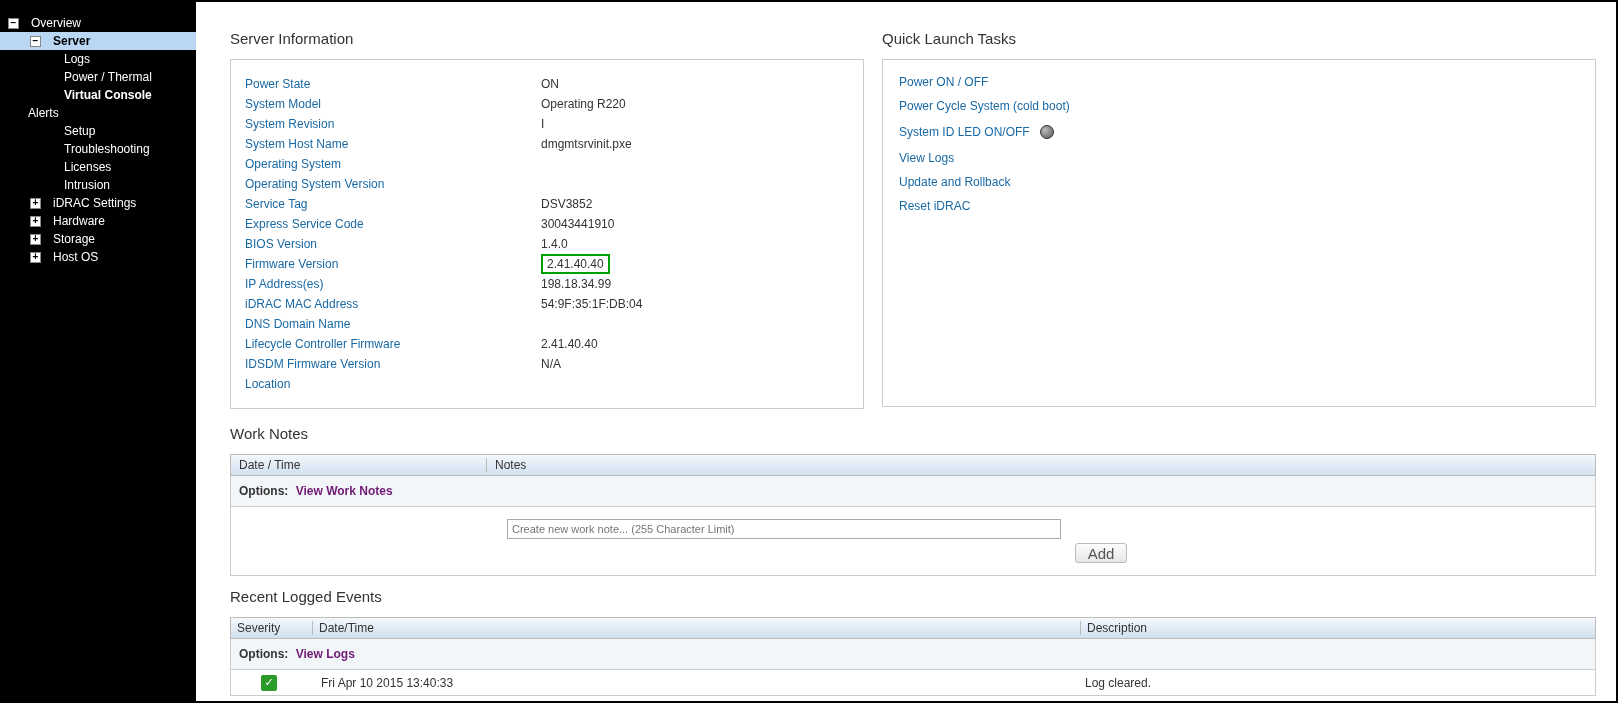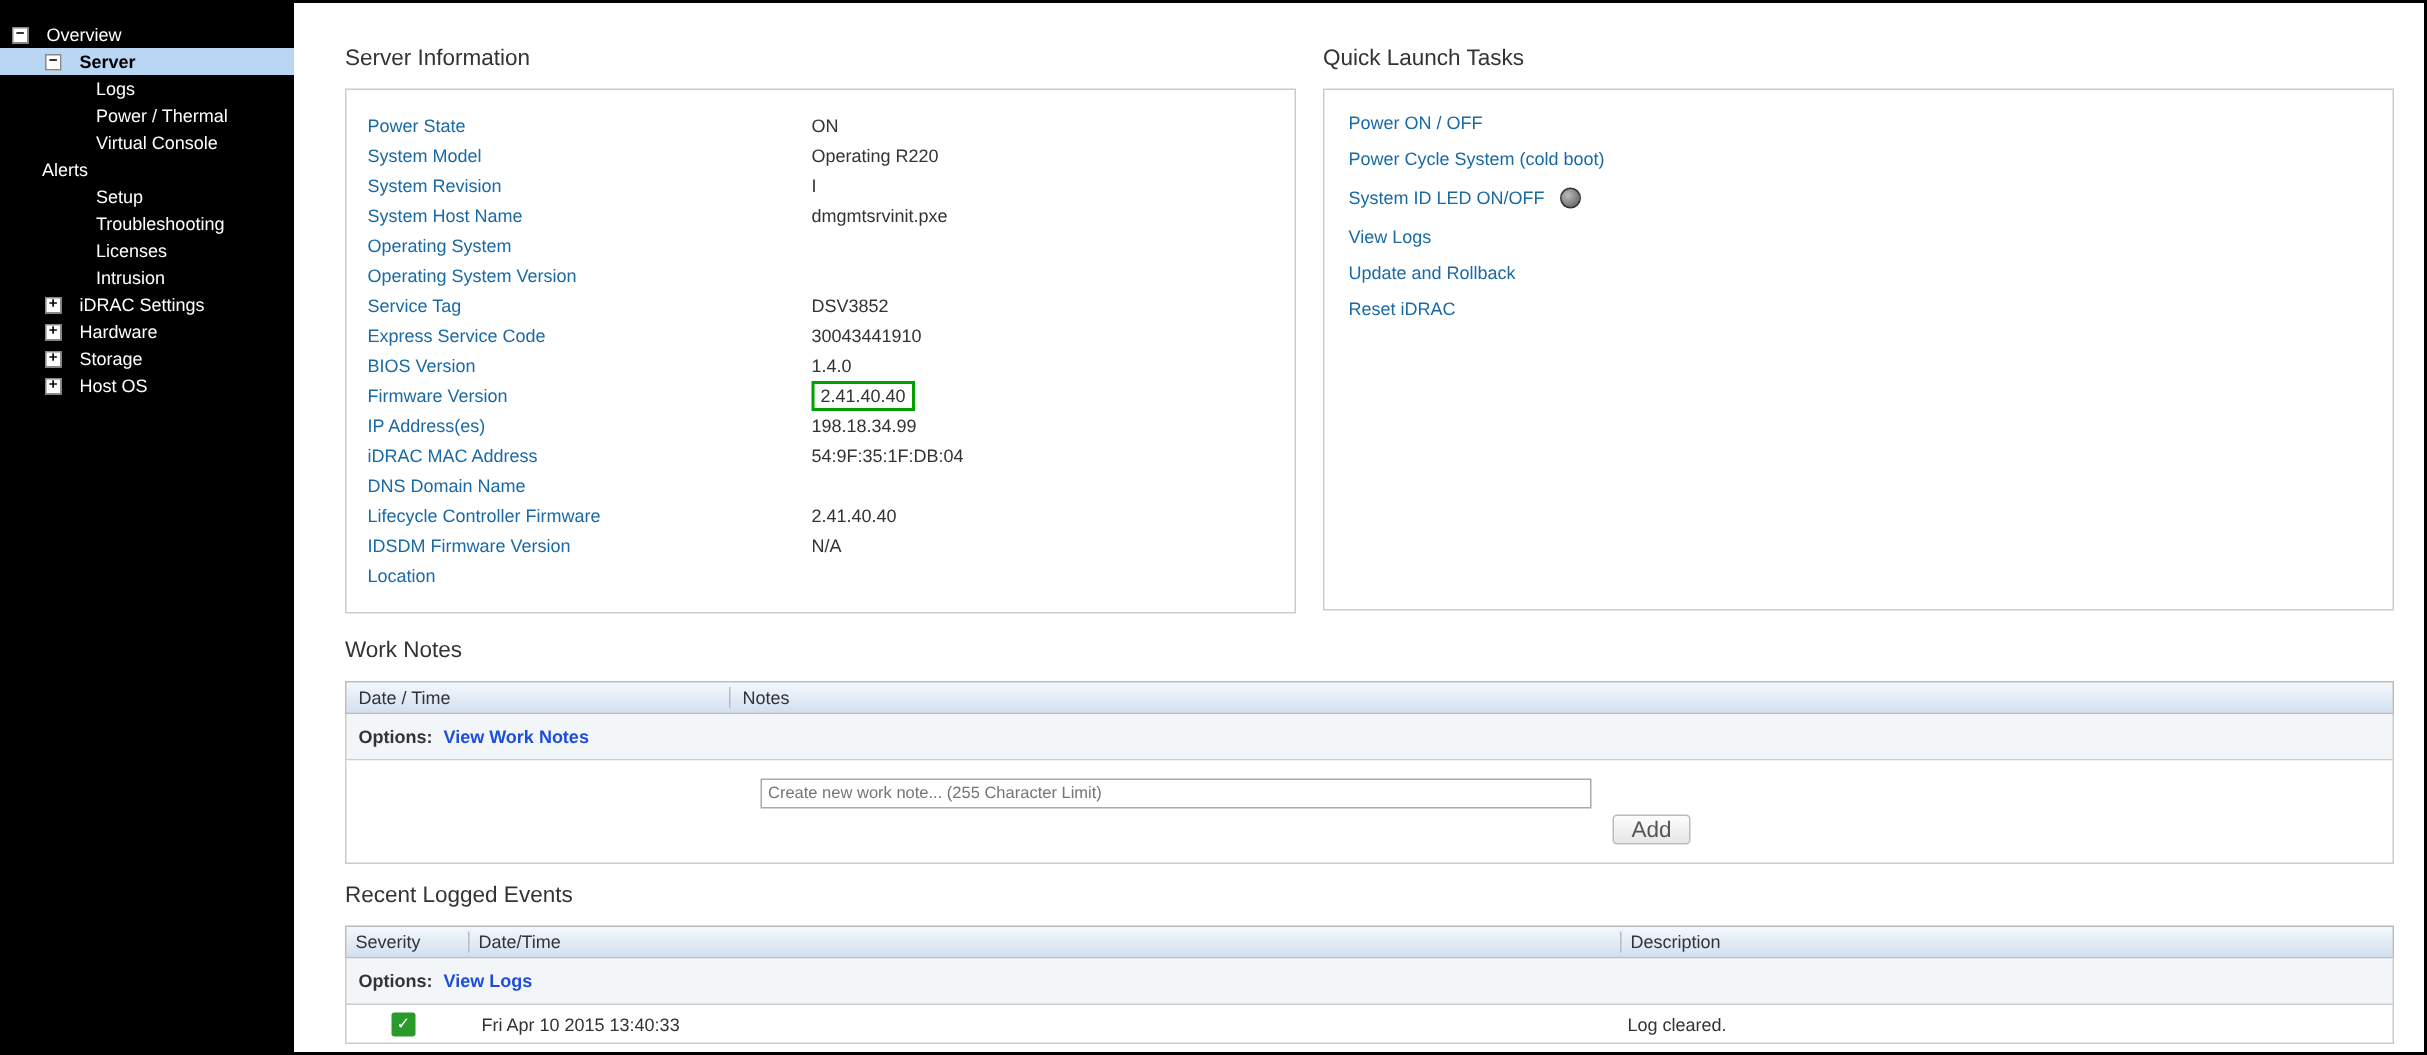--- a/index.html
+++ b/index.html
@@ -24,21 +24,21 @@
 .highlight { border: 2px solid #00a000; padding: 1px 4px; display: inline-block; }
 .ql-row { height: 24px; display: flex; align-items: center; }
 .ql-link { color: #1969a5; cursor: pointer; }
 .led { width: 14px; height: 14px; border-radius: 50%; background: radial-gradient(circle at 35% 35%, #bbb, #555); border: 1px solid #333; margin-left: 10px; display: inline-block; }
 .worknotes { margin-top: 16px; }
 .wn-head-row { display: flex; background: linear-gradient(#f4f8fc, #d1e0ef); border: 1px solid #bbb; height: 22px; align-items: center; font-size: 12px; color: #333; }
 .wn-dt { width: 256px; padding-left: 8px; border-right: 1px solid #bbb; }
 .wn-notes { padding-left: 8px; }
 .options-bar { background: #f3f6f9; border: 1px solid #ccc; border-top: none; padding: 8px 8px; font-size: 12px; }
 .options-bar b { font-weight: bold; }
-.options-bar a { color: #1d4ed8; font-weight: bold; cursor: pointer; margin-left: 4px; }
+.options-bar a { color: #701a75; font-weight: bold; cursor: pointer; margin-left: 4px; }
 .wn-input-row { background: #fff; border: 1px solid #ccc; border-top: none; padding: 12px 8px; display: flex; }
 .wn-input-spacer { width: 268px; }
 .wn-input { width: 554px; height: 20px; border: 1px solid #aaa; padding: 2px 4px; font-size: 11px; color: #999; }
 .btn { margin-left: 14px; height: 20px; width: 52px; background: linear-gradient(#fdfdfd,#e6e6e6); border: 1px solid #bbb; border-radius: 3px; font-size: 15px; color: #555; cursor: pointer; margin-top: 24px; }
 .events { margin-top: 12px; }
 .ev-head-row { display: flex; background: linear-gradient(#f4f8fc, #d1e0ef); border: 1px solid #bbb; height: 22px; align-items: center; font-size: 12px; }
 .ev-sev { width: 82px; padding-left: 6px; border-right: 1px solid #bbb; }
 .ev-dt { width: 768px; padding-left: 6px; border-right: 1px solid #bbb; }
 .ev-desc { padding-left: 6px; }
 .ev-row { display: flex; border: 1px solid #ccc; border-top: none; height: 26px; align-items: center; background: #fff; }
@@ -61,21 +61,21 @@
         <span class="tree-toggle">−</span>
         <span class="tree-conn"></span>
         <span class="tree-label">Server</span>
       </div>
       <div class="tree-node" style="padding-left:64px;">
           <span class="tree-label">Logs</span>
         </div>
       <div class="tree-node" style="padding-left:64px;">
           <span class="tree-label">Power / Thermal</span>
         </div>
-      <div class="tree-node" style="padding-left:64px;">
+      <div class="tree-node" style="padding-left:64px;font-weight:bold;">
           <span class="tree-label">Virtual Console</span>
         </div>
       <div class="tree-node" style="padding-left:28px;">
           <span class="tree-label">Alerts</span>
         </div>
       <div class="tree-node" style="padding-left:64px;">
           <span class="tree-label">Setup</span>
         </div>
       <div class="tree-node" style="padding-left:64px;">
           <span class="tree-label">Troubleshooting</span>

